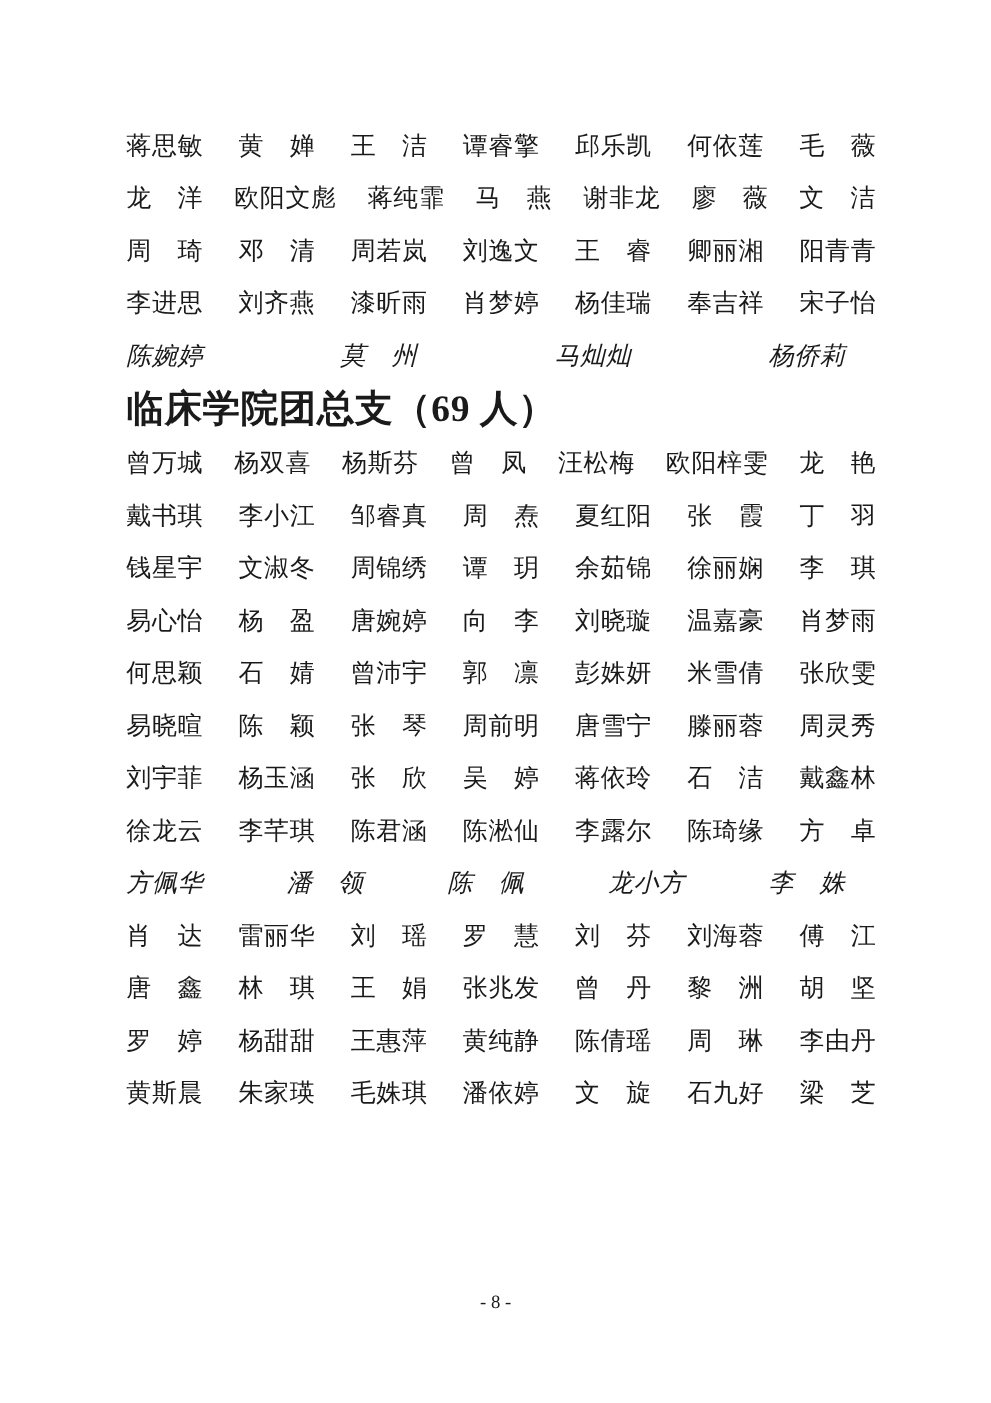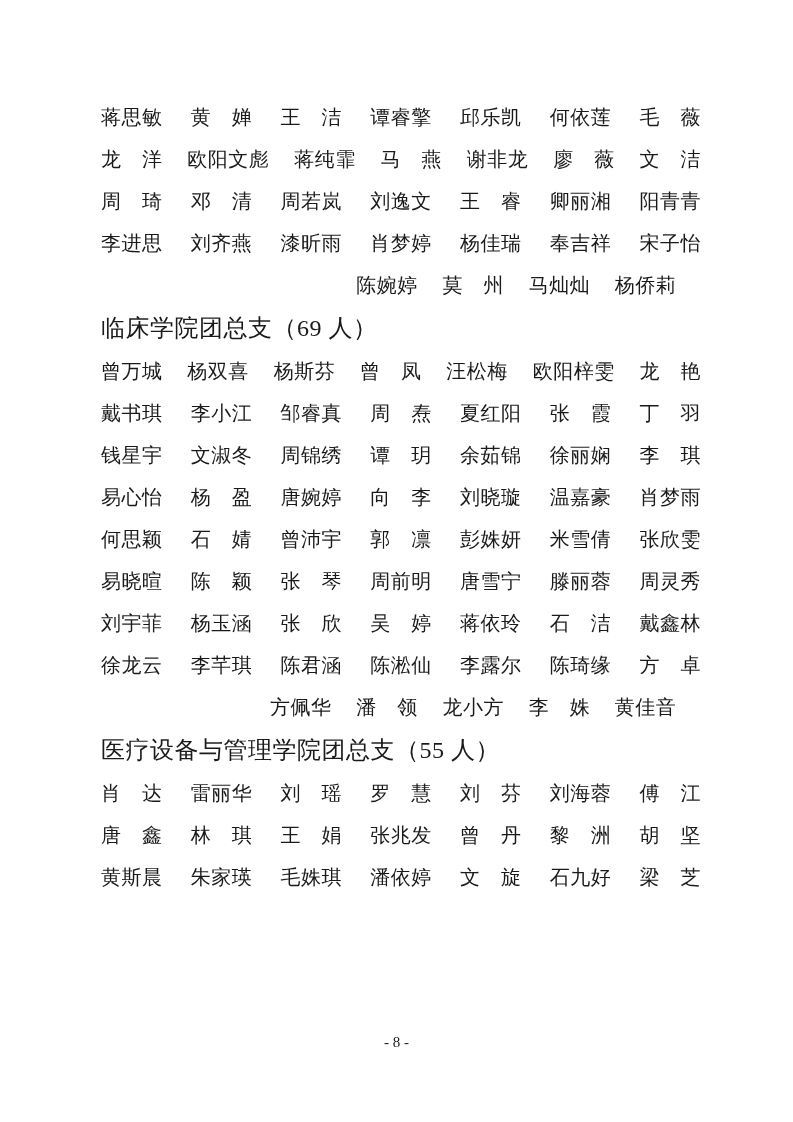--- a/index.html
+++ b/index.html
@@ -25,35 +25,36 @@
   .name-row {
     display: flex;
     justify-content: space-between;
     align-items: center;
     height: 42px;
     line-height: 42px;
     font-size: 20px;
     white-space: nowrap;
   }
   .name-row.partial {
-    justify-content: flex-end;
+    justify-content: space-between;
+    font-style: italic;
   }
   .name-row.partial .name-cell {
     width: 86.2px;
   }
   .name-cell {
     display: inline-block;
     letter-spacing: 0.5px;
   }
   .section-heading {
     margin: 0;
     height: 44px;
     line-height: 44px;
-    font-size: 24px;
-    font-weight: normal;
+    font-size: 30px;
+    font-weight: bold;
     letter-spacing: 0.5px;
   }
   .page-footer {
     position: absolute;
     left: 0;
     top: 1034px;
     width: 793px;
     text-align: center;
     font-size: 15px;
     color: #1a1a1a;
@@ -175,44 +176,52 @@
         <span class="name-cell">李芊琪</span>
         <span class="name-cell">陈君涵</span>
         <span class="name-cell">陈淞仙</span>
         <span class="name-cell">李露尔</span>
         <span class="name-cell">陈琦缘</span>
         <span class="name-cell">方　卓</span>
       </div>
       <div class="name-row partial">
         <span class="name-cell">方佩华</span>
         <span class="name-cell">潘　领</span>
+        <span class="name-cell">陈　佩</span>
         <span class="name-cell">龙小方</span>
         <span class="name-cell">李　姝</span>
-        <span class="name-cell">黄佳音</span>
-      </div>
-      <h2 class="section-heading">医疗设备与管理学院团总支（55 人）</h2>
+      </div>
       <div class="name-row">
         <span class="name-cell">肖　达</span>
         <span class="name-cell">雷丽华</span>
         <span class="name-cell">刘　瑶</span>
         <span class="name-cell">罗　慧</span>
         <span class="name-cell">刘　芬</span>
         <span class="name-cell">刘海蓉</span>
         <span class="name-cell">傅　江</span>
       </div>
       <div class="name-row">
         <span class="name-cell">唐　鑫</span>
         <span class="name-cell">林　琪</span>
         <span class="name-cell">王　娟</span>
         <span class="name-cell">张兆发</span>
         <span class="name-cell">曾　丹</span>
         <span class="name-cell">黎　洲</span>
         <span class="name-cell">胡　坚</span>
       </div>
       <div class="name-row">
+        <span class="name-cell">罗　婷</span>
+        <span class="name-cell">杨甜甜</span>
+        <span class="name-cell">王惠萍</span>
+        <span class="name-cell">黄纯静</span>
+        <span class="name-cell">陈倩瑶</span>
+        <span class="name-cell">周　琳</span>
+        <span class="name-cell">李由丹</span>
+      </div>
+      <div class="name-row">
         <span class="name-cell">黄斯晨</span>
         <span class="name-cell">朱家瑛</span>
         <span class="name-cell">毛姝琪</span>
         <span class="name-cell">潘依婷</span>
         <span class="name-cell">文　旋</span>
         <span class="name-cell">石九好</span>
         <span class="name-cell">梁　芝</span>
       </div>
     </main>
   <footer class="page-footer">

